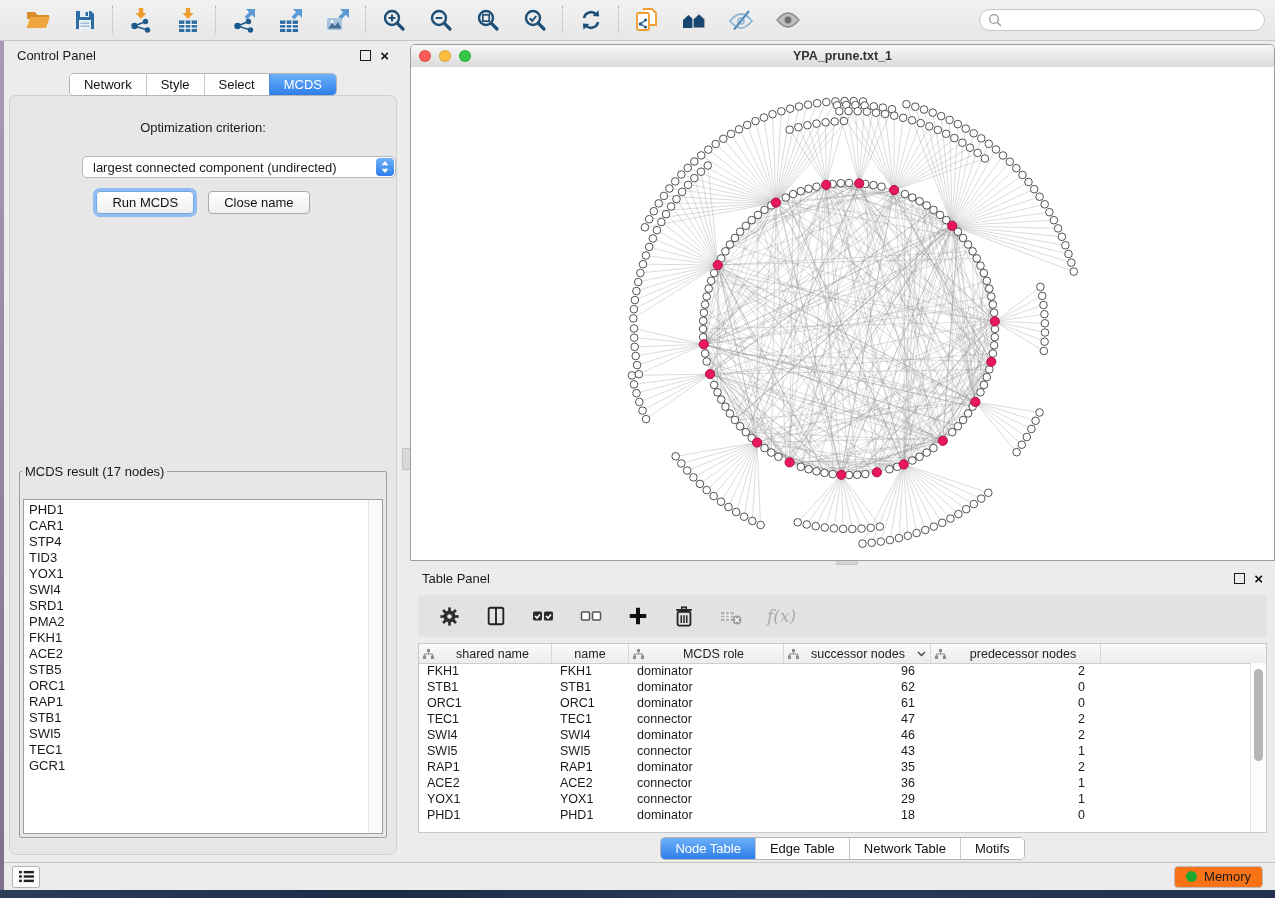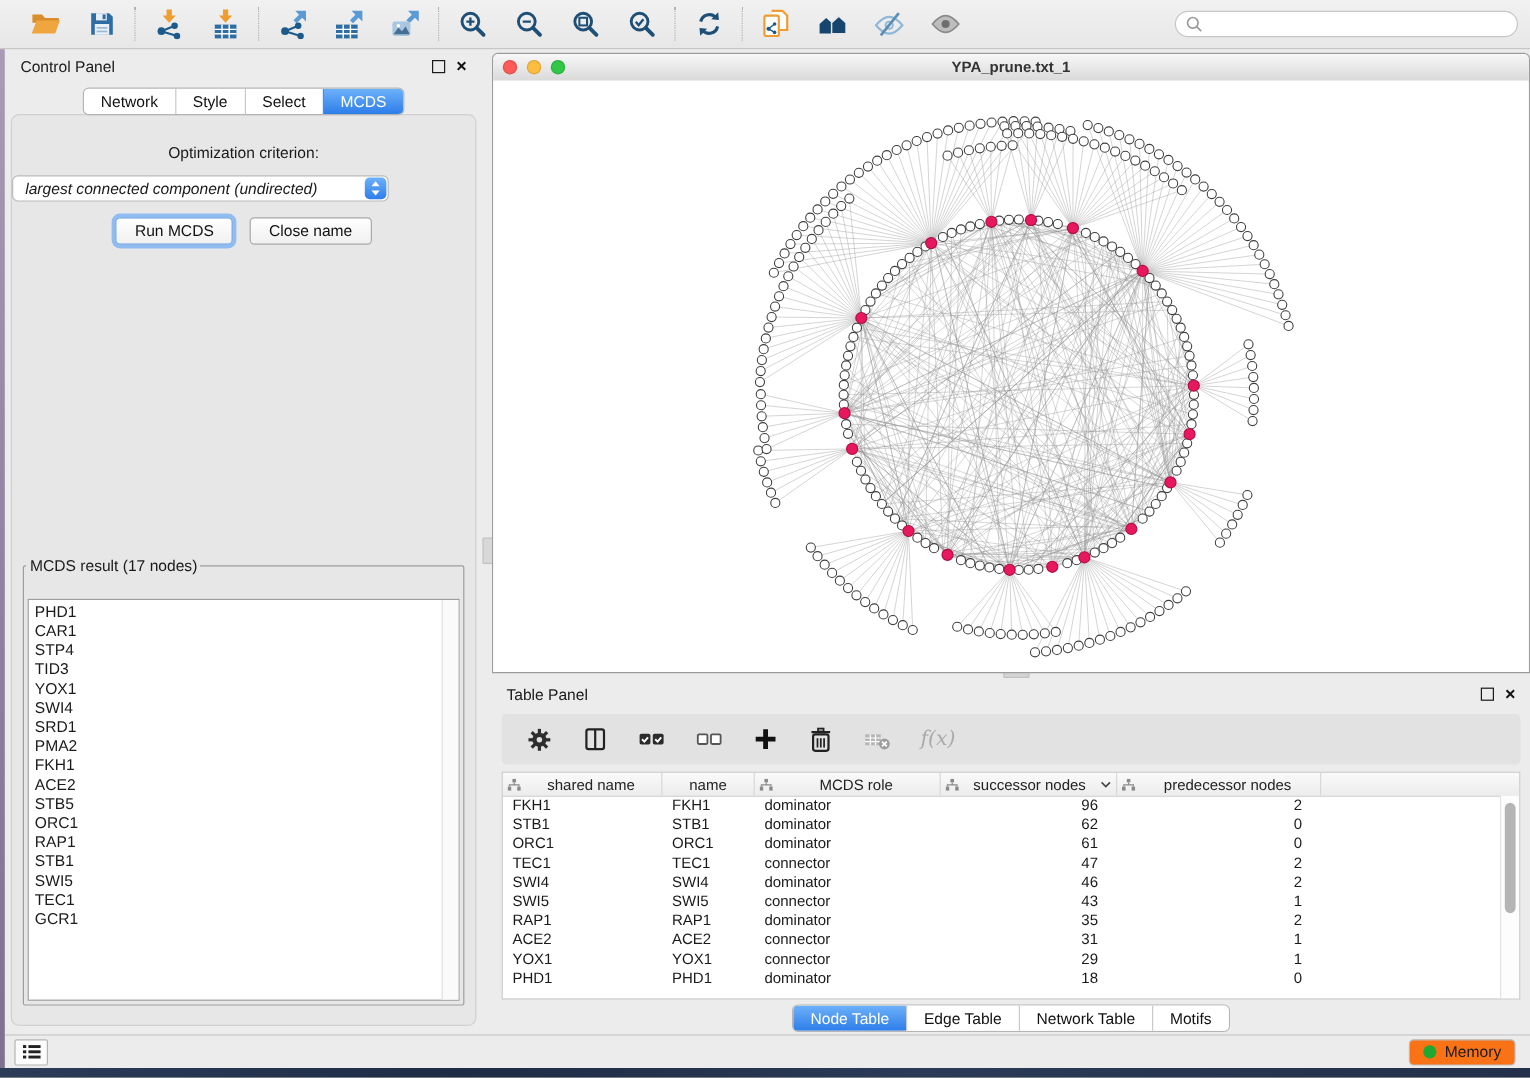--- a/index.html
+++ b/index.html
@@ -28,21 +28,21 @@
   .float-box{width:9px;height:9px;border:1.6px solid #1a1a1a;display:inline-block;}
   .close-x{font-size:15px;font-weight:900;line-height:1;color:#111;}
   .cp-tabs{position:absolute;top:31px;left:0;right:0;display:flex;justify-content:center;z-index:2;}
   .seg{display:inline-flex;border:1px solid #b5b5b5;border-radius:5px;background:#fff;overflow:hidden;}
   .seg-tab{padding:3px 14px;font-size:13px;border-left:1px solid #c9c9c9;cursor:default;background:#fff;color:#111;}
   .seg-tab:first-child{border-left:none;}
   .seg-tab.sel{background:linear-gradient(#6db1fa,#2e7de9);color:#fff;border-left-color:#4a8fe0;}
   .cp-body{position:absolute;top:53px;left:4px;right:4px;bottom:6px;background:#e7e7e7;
     border:1px solid #d0d0d0;border-radius:7px;}
   .opt-label{text-align:center;font-size:13px;margin-top:24px;}
-  .dd-row{display:flex;justify-content:flex-start;margin-top:11px;font-style:italic;}
+  .dd-row{display:flex;justify-content:flex-end;margin-top:21px;}
   .dropdown{width:314px;height:22px;background:#fff;border:1px solid #b9b9b9;border-radius:5px;
     display:flex;align-items:center;font-size:13px;box-sizing:border-box;padding-left:10px;position:relative;}
   .dd-step{position:absolute;right:1px;top:1px;bottom:1px;width:18px;border-radius:4px;
     background:linear-gradient(#6db1fa,#2e7de9);display:flex;align-items:center;justify-content:center;}
   .btn-row{display:flex;justify-content:center;gap:14px;margin-top:13px;}
   .mac-btn{font-size:13px;padding:3px 15px;background:linear-gradient(#ffffff,#f0f0f0);
     border:1px solid #ababab;border-radius:4px;color:#111;}
   .mac-btn.focus{box-shadow:0 0 0 3px rgba(98,165,248,.65);border-color:#6ea7e8;}
   .mcds-fieldset{position:absolute;left:9px;right:9px;top:368px;bottom:16px;
     border:1px solid #9d9d9d;border-radius:2px;margin:0;padding:2px;font-size:13px;}
@@ -1344,21 +1344,21 @@
             <div class="tbl-cell" style="width: 133px;">RAP1</div>
             <div class="tbl-cell" style="width: 77px;">RAP1</div>
             <div class="tbl-cell" style="width: 155px;">dominator</div>
             <div class="tbl-cell num" style="width: 147px;">35</div>
             <div class="tbl-cell num" style="width: 170px;">2</div>
           </div>
           <div class="tbl-row">
             <div class="tbl-cell" style="width: 133px;">ACE2</div>
             <div class="tbl-cell" style="width: 77px;">ACE2</div>
             <div class="tbl-cell" style="width: 155px;">connector</div>
-            <div class="tbl-cell num" style="width: 147px;">31</div>
+            <div class="tbl-cell num" style="width: 147px;">36</div>
             <div class="tbl-cell num" style="width: 170px;">1</div>
           </div>
           <div class="tbl-row">
             <div class="tbl-cell" style="width: 133px;">YOX1</div>
             <div class="tbl-cell" style="width: 77px;">YOX1</div>
             <div class="tbl-cell" style="width: 155px;">connector</div>
             <div class="tbl-cell num" style="width: 147px;">29</div>
             <div class="tbl-cell num" style="width: 170px;">1</div>
           </div>
           <div class="tbl-row">

